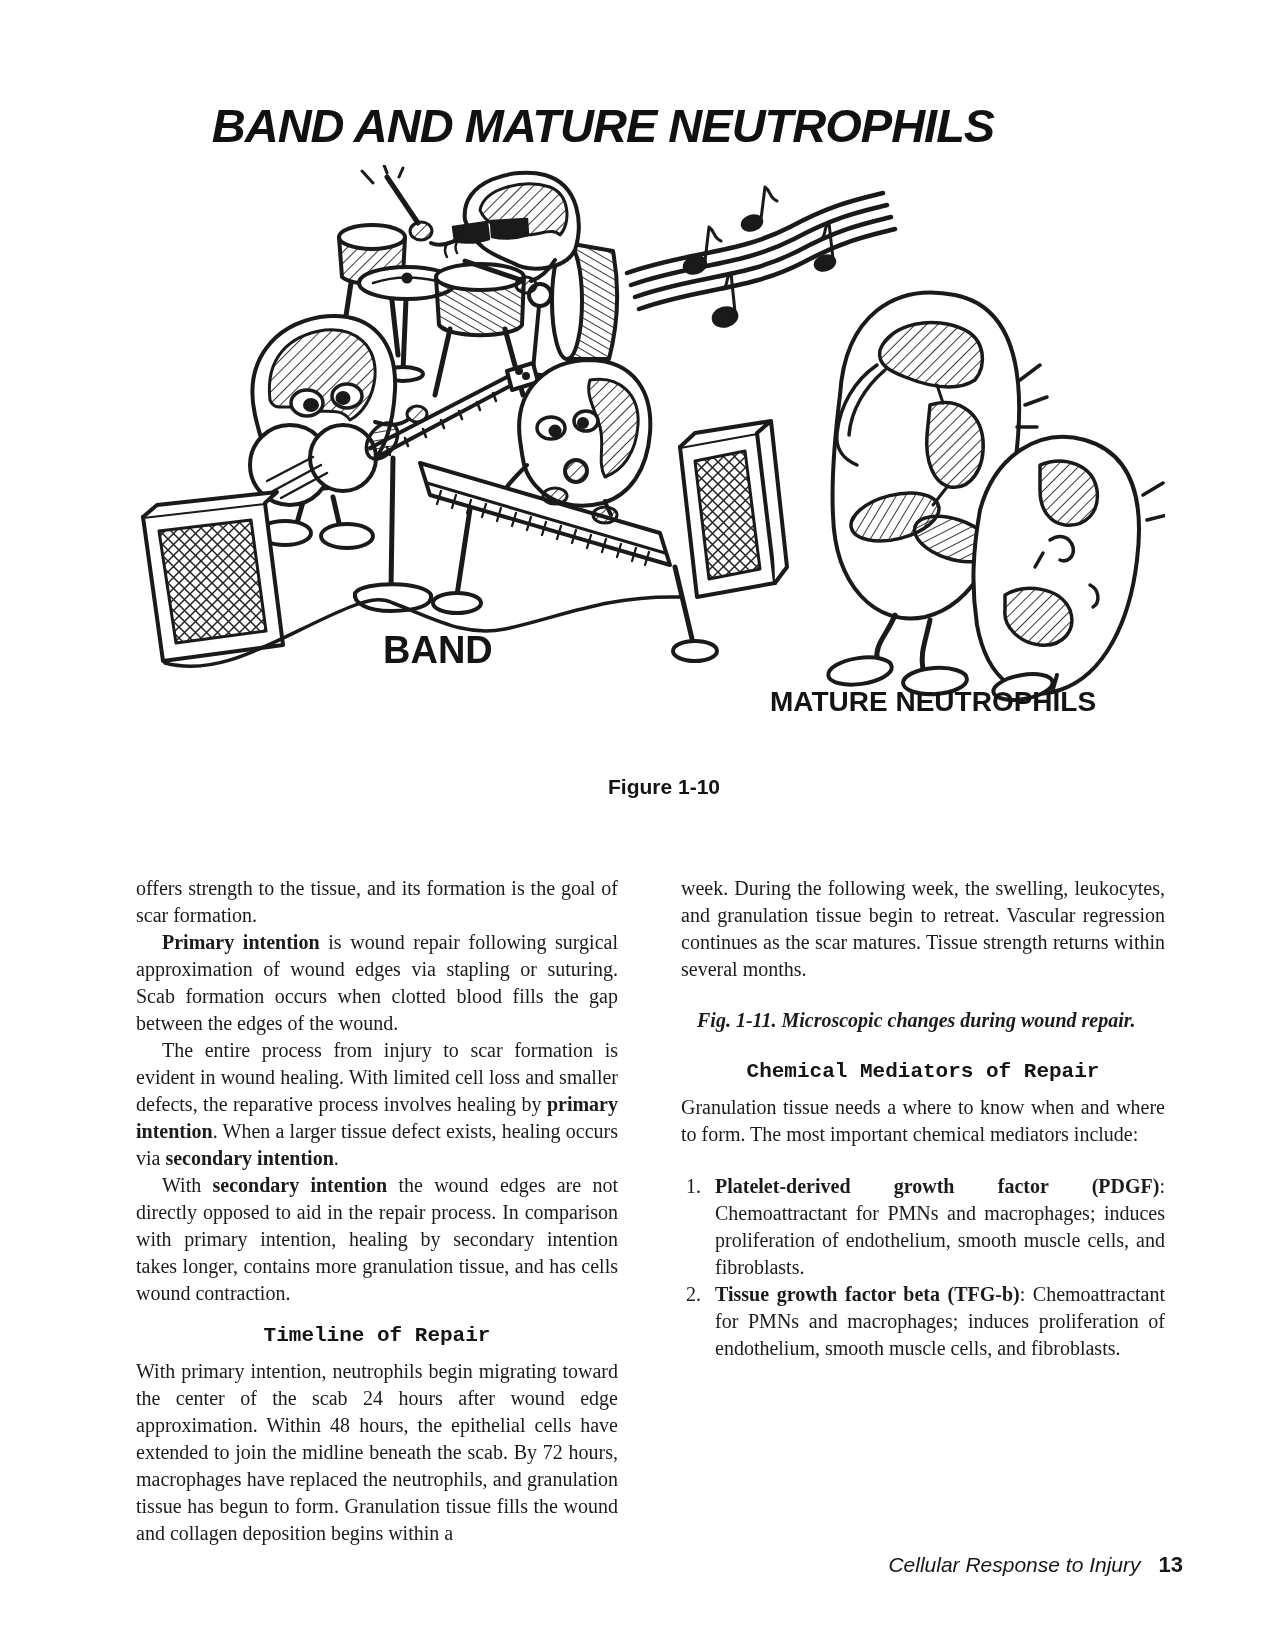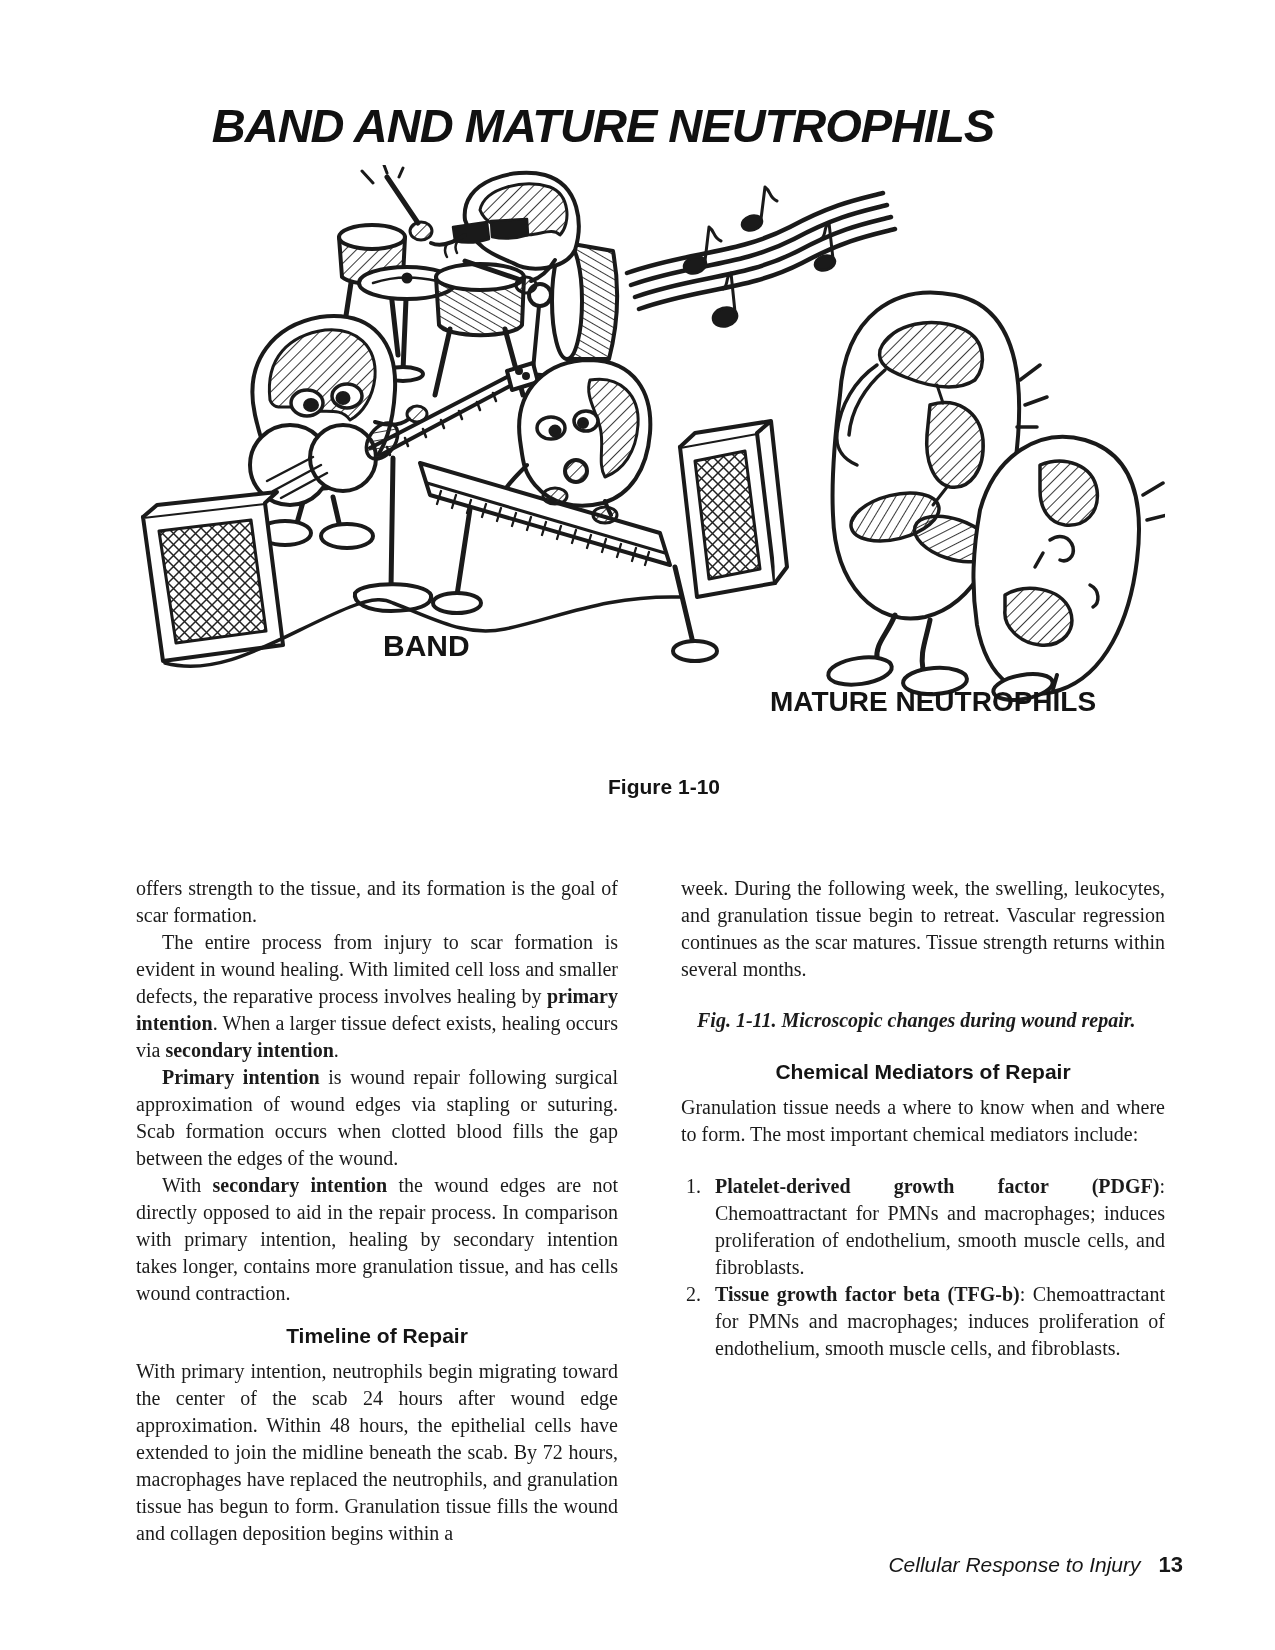--- a/index.html
+++ b/index.html
@@ -9,35 +9,35 @@
   }
   .page-title{
     position:absolute;top:98px;left:0;width:1206px;margin:0;
     font-family:"Liberation Sans", sans-serif;font-weight:bold;font-style:italic;
     font-size:47px;letter-spacing:-1px;text-align:center;color:#111;
   }
   .figure-svg{position:absolute;left:135px;top:165px;width:1030px;height:545px;}
   .fig-label{
     position:absolute;font-family:"Liberation Sans", sans-serif;font-weight:bold;color:#141414;
   }
-  .fig-label.band{left:383px;top:629px;font-size:30px;}
+  .fig-label.band{left:383px;top:629px;font-size:38px;}
   .fig-label.mature{left:770px;top:686px;font-size:28px;}
   .fig-caption{
     position:absolute;left:0;top:775px;width:1328px;text-align:center;
     font-family:"Liberation Sans", sans-serif;font-weight:bold;font-size:21px;color:#141414;
   }
   .col{position:absolute;top:875px;font-size:20px;line-height:27px;color:#1b1b1b;}
   .col-left{left:136px;width:482px;}
   .col-right{left:681px;width:484px;}
   .body-p{margin:0;text-align:justify;}
   .body-p.indent{text-indent:26px;}
   .b{font-weight:bold;}
   .fig-cap{margin:24px 16px;font-weight:bold;font-style:italic;text-align:left;}
   .col-h{
-    font-family:Liberation Sans, sans-serif;font-weight:bold;font-size:21px;
+    font-family:Liberation Mono, monospace;font-weight:bold;font-size:21px;
     text-align:center;margin:15px 0 9px;color:#141414;
   }
   .li{position:relative;padding-left:34px;text-align:justify;margin:0;}
   .body-p + .li{margin-top:25px;}
   .li .num{position:absolute;left:5px;top:0;}
   .footer{
     position:absolute;top:1552px;right:92px;
     font-family:"Liberation Sans", sans-serif;font-size:21px;color:#161616;
   }
   .footer .chapter{font-style:italic;margin-right:18px;}
@@ -215,22 +215,22 @@
       <path d="M922,510 L918,524" stroke-width="4"></path>
     </g>
   </svg>
 
   <div class="fig-label band">BAND</div>
   <div class="fig-label mature">MATURE NEUTROPHILS</div>
   <div class="fig-caption">Figure 1-10</div>
 
   <div class="col col-left" id="col-left">
       <p class="body-p"><span>offers strength to the tissue, and its formation is the goal of scar formation.</span></p>
+      <p class="body-p indent"><span class="b">Primary intention</span><span> is wound repair following surgical approximation of wound edges via stapling or suturing. Scab formation occurs when clotted blood fills the gap between the edges of the wound.</span></p>
       <p class="body-p indent"><span>The entire process from injury to scar formation is evident in wound healing. With limited cell loss and smaller defects, the reparative process involves healing by </span><span class="b">primary intention</span><span>. When a larger tissue defect exists, healing occurs via </span><span class="b">secondary intention</span><span>.</span></p>
-      <p class="body-p indent"><span class="b">Primary intention</span><span> is wound repair following surgical approximation of wound edges via stapling or suturing. Scab formation occurs when clotted blood fills the gap between the edges of the wound.</span></p>
       <p class="body-p indent"><span>With </span><span class="b">secondary intention</span><span> the wound edges are not directly opposed to aid in the repair process. In comparison with primary intention, healing by secondary intention takes longer, contains more granulation tissue, and has cells wound contraction.</span></p>
       <div class="col-h">Timeline of Repair</div>
       <p class="body-p"><span>With primary intention, neutrophils begin migrating toward the center of the scab 24 hours after wound edge approximation. Within 48 hours, the epithelial cells have extended to join the midline beneath the scab. By 72 hours, macrophages have replaced the neutrophils, and granulation tissue has begun to form. Granulation tissue fills the wound and collagen deposition begins within a</span></p>
     </div>
   <div class="col col-right" id="col-right">
       <p class="body-p"><span>week. During the following week, the swelling, leukocytes, and granulation tissue begin to retreat. Vascular regression continues as the scar matures. Tissue strength returns within several months.</span></p>
       <p class="body-p fig-cap"><span>Fig. 1-11. Microscopic changes during wound repair.</span></p>
       <div class="col-h">Chemical Mediators of Repair</div>
       <p class="body-p"><span>Granulation tissue needs a where to know when and where to form. The most important chemical mediators include:</span></p>
       <div class="li"><span class="num">1.</span><span><span class="b">Platelet-derived growth factor (PDGF)</span><span>: Chemoattractant for PMNs and macrophages; induces proliferation of endothelium, smooth muscle cells, and fibroblasts.</span></span></div>

